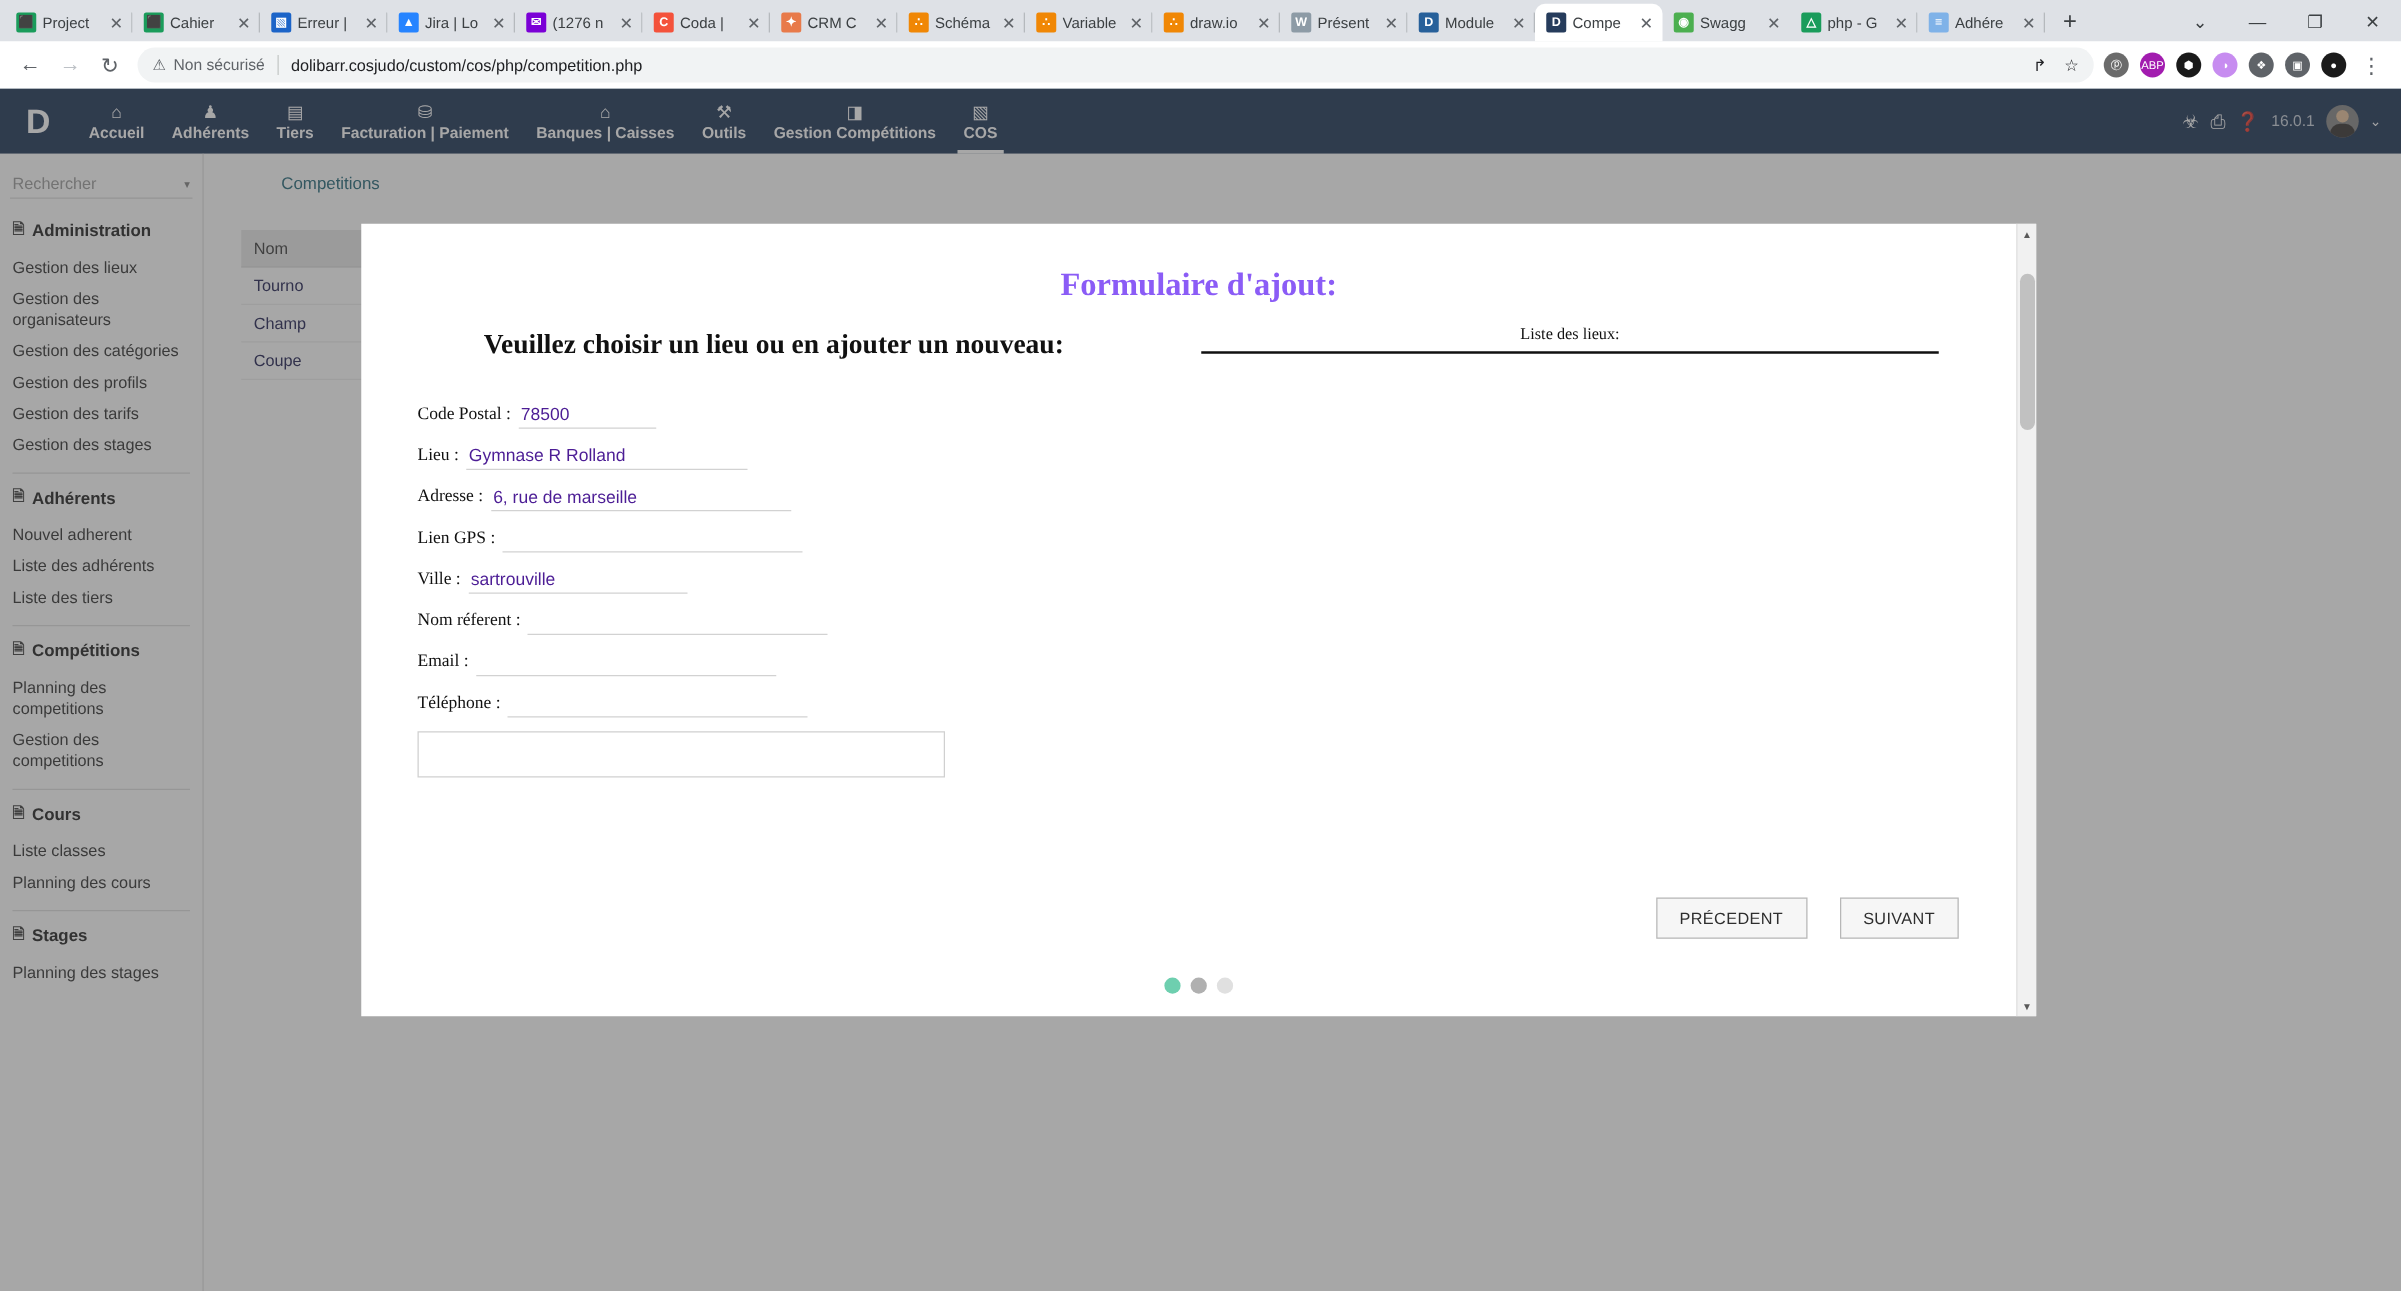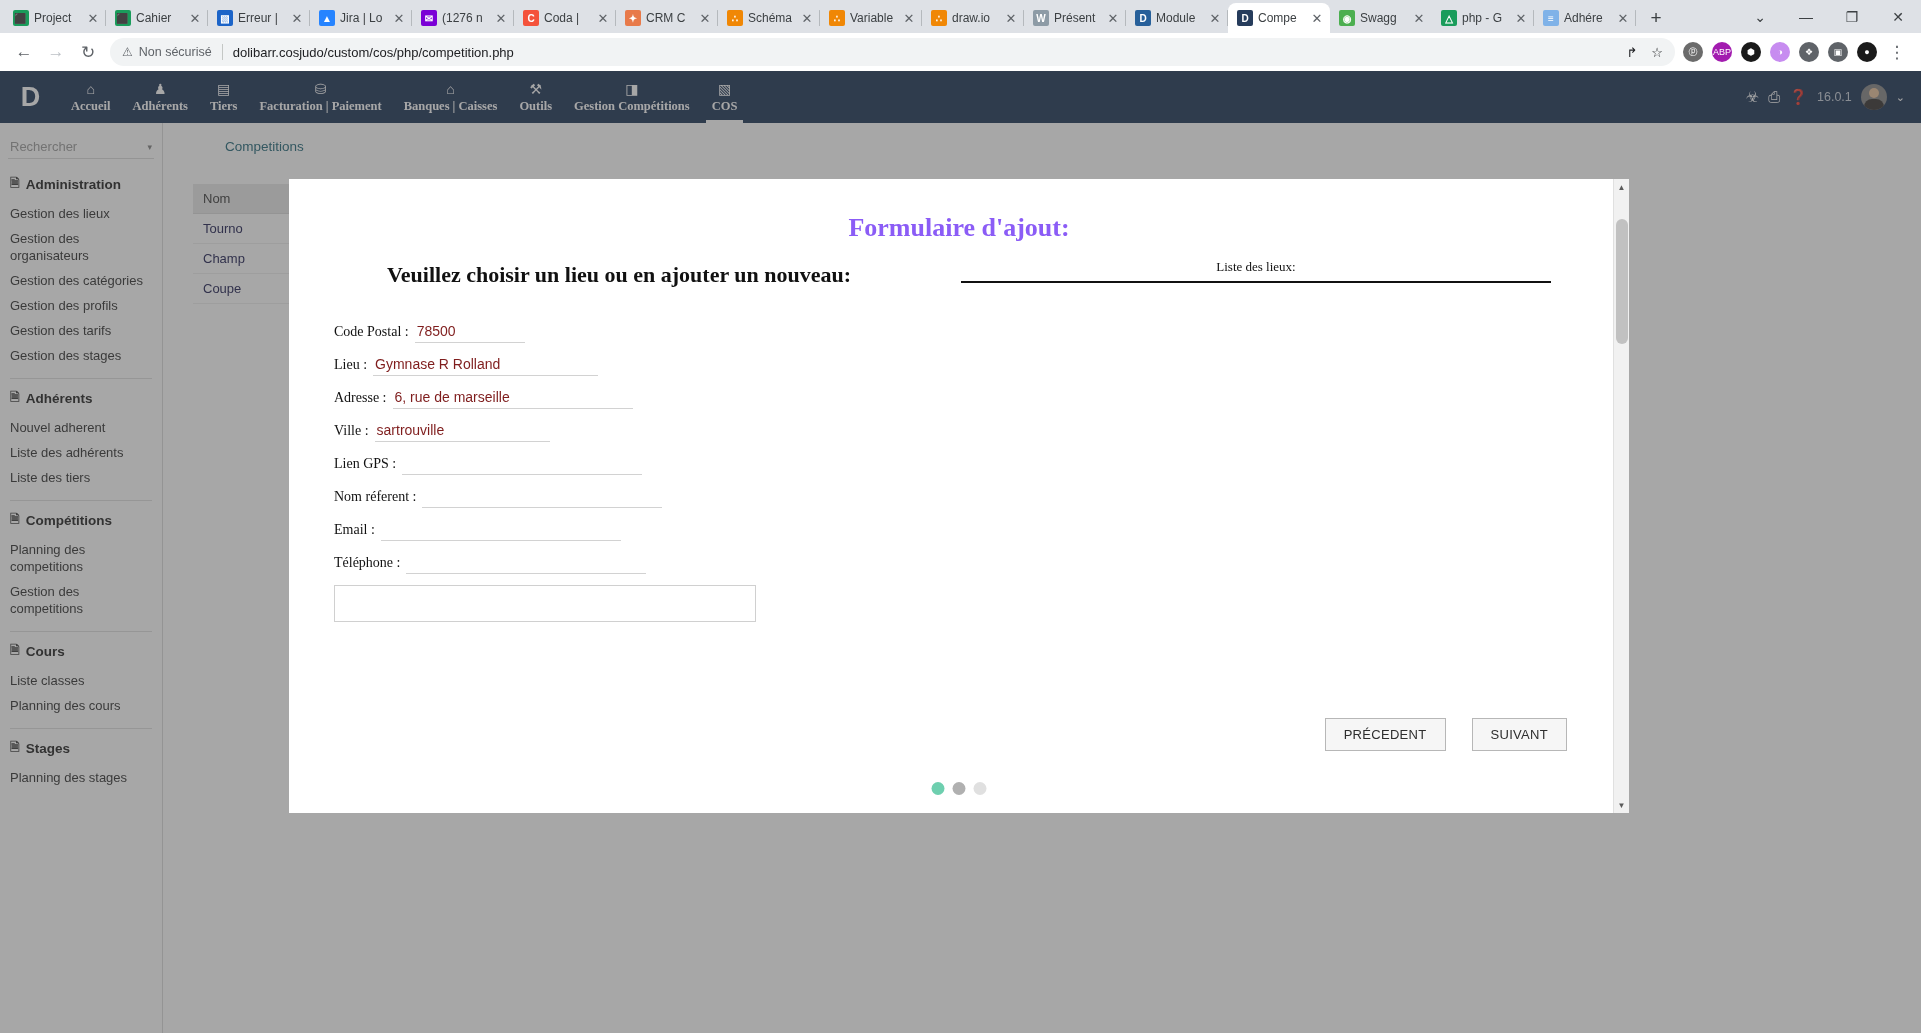--- a/index.html
+++ b/index.html
@@ -103,21 +103,21 @@
     width: 60px; display: flex; align-items: center; justify-content: center;
     font-size: 27px; font-weight: bold; color: #fff; letter-spacing: -1px;
   }
   .topnav-items { display: flex; align-items: stretch; }
   .topnav-item {
     display: flex; flex-direction: column; align-items: center;
     justify-content: center; gap: 2px; padding: 0 11px;
     color: #ffffff; position: relative;
   }
   .topnav-item .tn-icon { font-size: 14px; line-height: 16px; }
-  .topnav-item .tn-label { font-size: 12.5px; font-weight: bold; line-height: 14px; font-family: Liberation Serif, serif; }
+  .topnav-item .tn-label { font-size: 12.5px; font-weight: bold; line-height: 14px; }
   .topnav-item.active::after {
     content: ""; position: absolute; bottom: 0; left: 12%; right: 12%;
     height: 3px; background: #fff;
   }
   .topnav-right {
     margin-left: auto; display: flex; align-items: center;
     gap: 9px; padding-right: 16px;
   }
   .topnav-right .tr-icon { font-size: 15px; color: #fff; }
   .version { font-size: 12.5px; color: #c9d0da; }
@@ -237,21 +237,21 @@
     margin-bottom: 11px;
   }
   .flabel {
     font-family: "Liberation Serif", serif;
     font-size: 14px; color: #111;
     white-space: nowrap; padding-bottom: 3px; padding-right: 6px;
   }
   .finput {
     border: none; border-bottom: 1px solid #d2d2d2;
     font-family: "Liberation Sans", sans-serif;
-    font-size: 14px; color: #7f1d1d; background: transparent;
+    font-size: 14px; color: #4c1d95; background: transparent;
     padding: 2px 2px 3px 2px; outline: none;
   }
   .fta-label {
     font-family: "Liberation Serif", serif;
     font-size: 14px; color: #111; margin-bottom: 4px;
   }
   .ftextarea {
     width: 422px; height: 37px;
     border: 1px solid #d0d0d0; background: #fff;
     resize: none; outline: none;
@@ -557,26 +557,26 @@
               </div>
               <div class="frow">
                 <span class="flabel">Lieu :</span>
                 <input class="finput" value="Gymnase R Rolland" style="width: 225px;">
               </div>
               <div class="frow">
                 <span class="flabel">Adresse :</span>
                 <input class="finput" value="6, rue de marseille" style="width: 240px;">
               </div>
               <div class="frow">
+                <span class="flabel">Lien GPS :</span>
+                <input class="finput" style="width: 240px;">
+              </div>
+              <div class="frow">
                 <span class="flabel">Ville :</span>
                 <input class="finput" value="sartrouville" style="width: 175px;">
-              </div>
-              <div class="frow">
-                <span class="flabel">Lien GPS :</span>
-                <input class="finput" style="width: 240px;">
               </div>
               <div class="frow">
                 <span class="flabel">Nom réferent :</span>
                 <input class="finput" style="width: 240px;">
               </div>
               <div class="frow">
                 <span class="flabel">Email :</span>
                 <input class="finput" style="width: 240px;">
               </div>
               <div class="frow">

